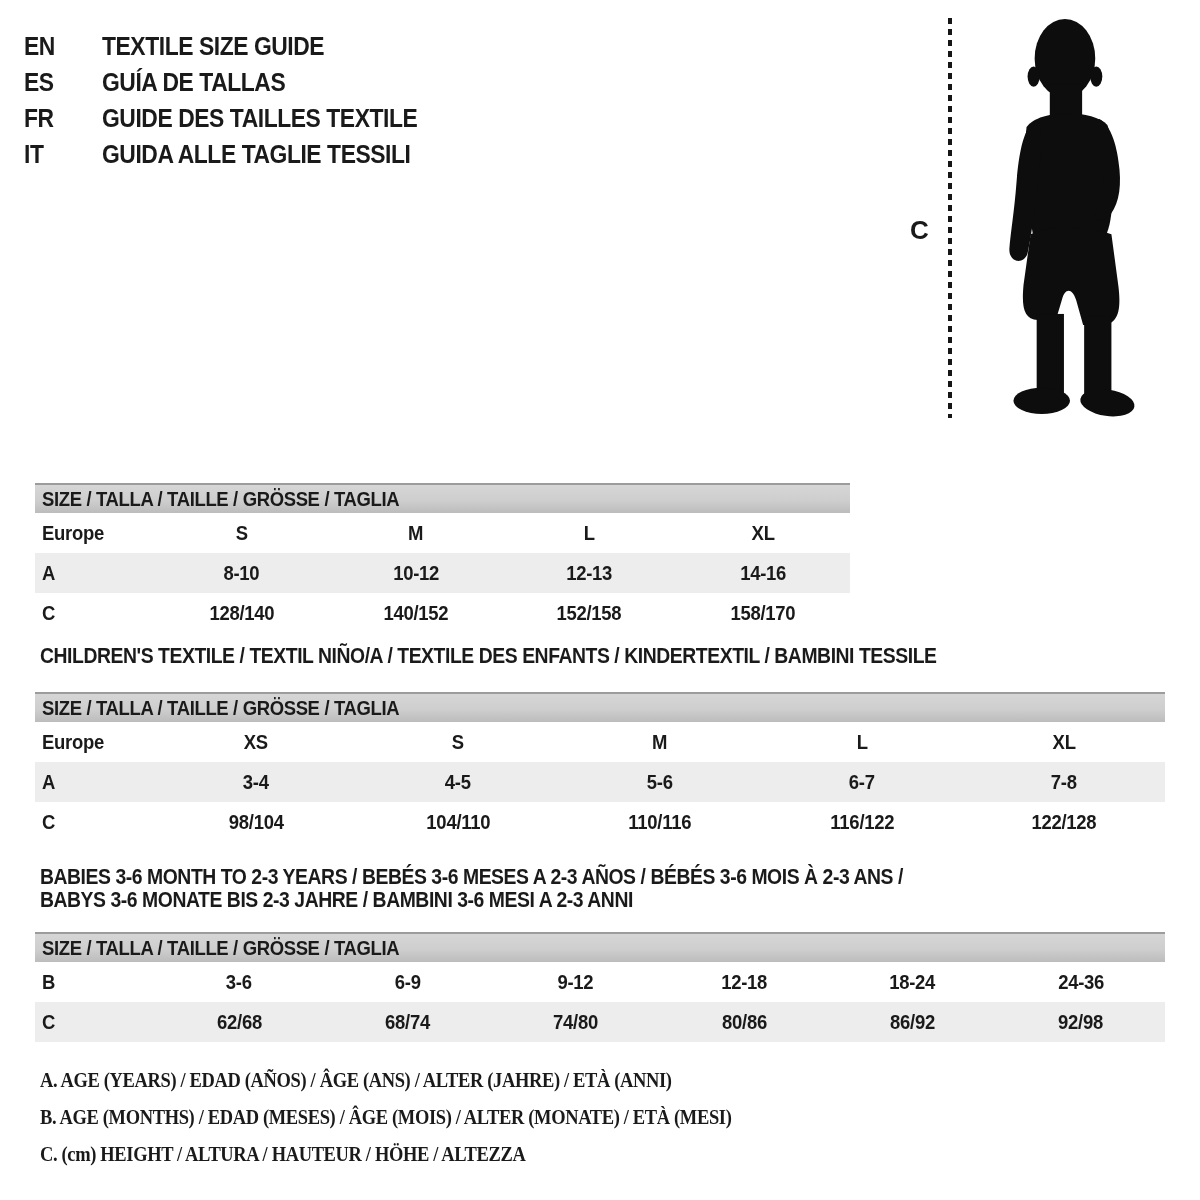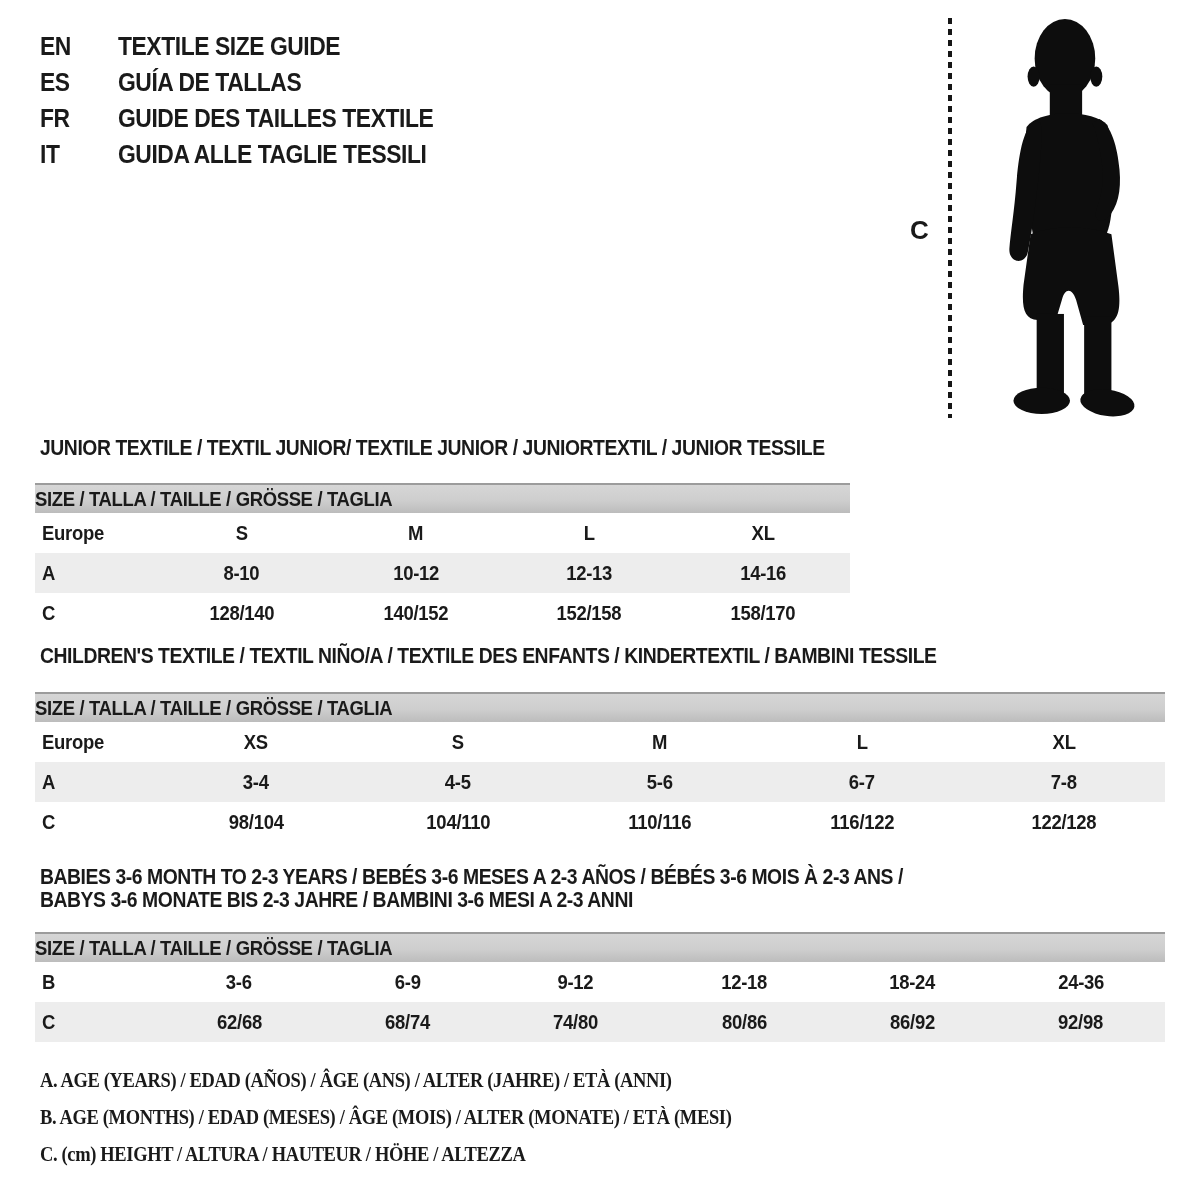--- a/index.html
+++ b/index.html
@@ -12,38 +12,38 @@
     color: #1a1a1a;
     font-family: "Liberation Sans", "DejaVu Sans", sans-serif;
     font-weight: 700;
     overflow: hidden;
   }
   
   .cond  { display: inline-block; transform: scaleX(0.88); transform-origin: 0 50%; white-space: nowrap; }
   .condc { display: inline-block; transform: scaleX(0.88); transform-origin: 50% 50%; white-space: nowrap; }
 
   
-  .lang-list { position: absolute; left: 40px; top: 28px; }
+  .lang-list { position: absolute; left: 24px; top: 28px; }
   .lang-row  { display: flex; align-items: center; height: 36px; font-size: 26px; letter-spacing: -0.5px; }
   .lang-code { flex: 0 0 78px; }
 
   
   .measure-c   { position: absolute; left: 910px; top: 215px; font-size: 26px; }
   .dash-line   { position: absolute; left: 946px; top: 16px; }
   .toddler-svg { position: absolute; left: 1002px; top: 16px; }
 
   
   .tbl-block { position: absolute; }
   .tbl-title { position: absolute; left: 5px; height: 36px; line-height: 32px; font-size: 22px; letter-spacing: -0.5px; }
   .size-bar  {
     position: absolute; left: 0; width: 100%; height: 30px;
     background: linear-gradient(180deg, #d6d6d6 0%, #cecece 55%, #bcbcbc 100%);
     border-top: 2px solid #9c9c9c;
     display: flex; align-items: center;
-    font-size: 21px; letter-spacing: -0.4px;
+    padding-left: 7px; font-size: 21px; letter-spacing: -0.4px;
   }
   .tbl-rows { position: absolute; left: 0; width: 100%; }
   .trow { display: flex; align-items: center; height: 40px; font-size: 21px; letter-spacing: -0.3px; }
   .trow.shaded { background: #ededed; }
   .trow .rlabel { flex: 0 0 120px; padding-left: 7px; text-align: left; }
   .trow .cell { flex: 1 1 0; text-align: center; }
 
   
   .legend { position: absolute; left: 40px; top: 1062px; }
   .legend-line { height: 37px; line-height: 37px; font-size: 21px; letter-spacing: -0.4px; font-family: Liberation Serif, serif; }
@@ -90,21 +90,20 @@
       <path d="M26,216 C50,207 80,207 106,216 L113,268 C116,294 112,306 94,307 L78,306 L71,281 C67,269 60,269 57,281 L51,301 L33,301 C19,300 17,288 19,266 Z"></path>
       <rect x="32" y="295" width="27" height="85"></rect>
       <rect x="79" y="298" width="27" height="82"></rect>
       <ellipse cx="37" cy="381" rx="28" ry="13"></ellipse>
       <ellipse cx="102" cy="383" rx="27" ry="13" transform="rotate(8 102 383)"></ellipse>
     </g>
   </svg>
 
   <section id="tables">
       <div class="tbl-block" style="left: 35px; top: 432px; width: 815px; height: 180px;">
-        <div class="tbl-title" style="top: 0px;"><span class="cond">JUNIOR TEXTILE / TEXTIL JUNIOR/ TEXTILE JUNIOR / JUNIORTEXTIL / JUNIOR TESSILE</span></div>
         <div class="size-bar" style="top: 51px;">
           <span class="cond">SIZE / TALLA / TAILLE / GRÖSSE / TAGLIA</span>
         </div>
         <div class="tbl-rows" style="top: 81px;">
           <div class="trow">
             <div class="rlabel"><span class="cond">Europe</span></div>
             <div class="cell"><span class="condc">S</span></div>
             <div class="cell"><span class="condc">M</span></div>
             <div class="cell"><span class="condc">L</span></div>
             <div class="cell"><span class="condc">XL</span></div>

